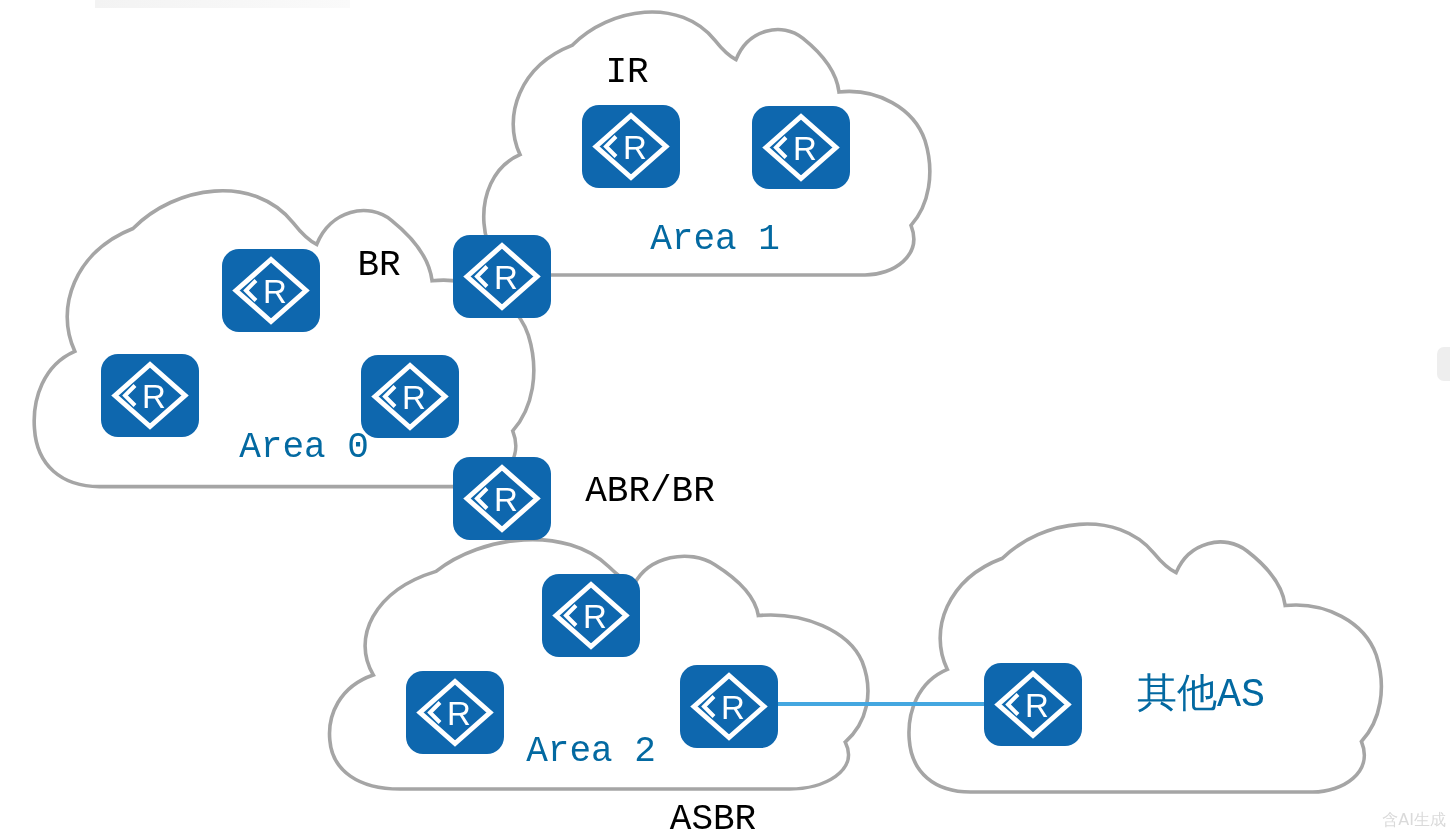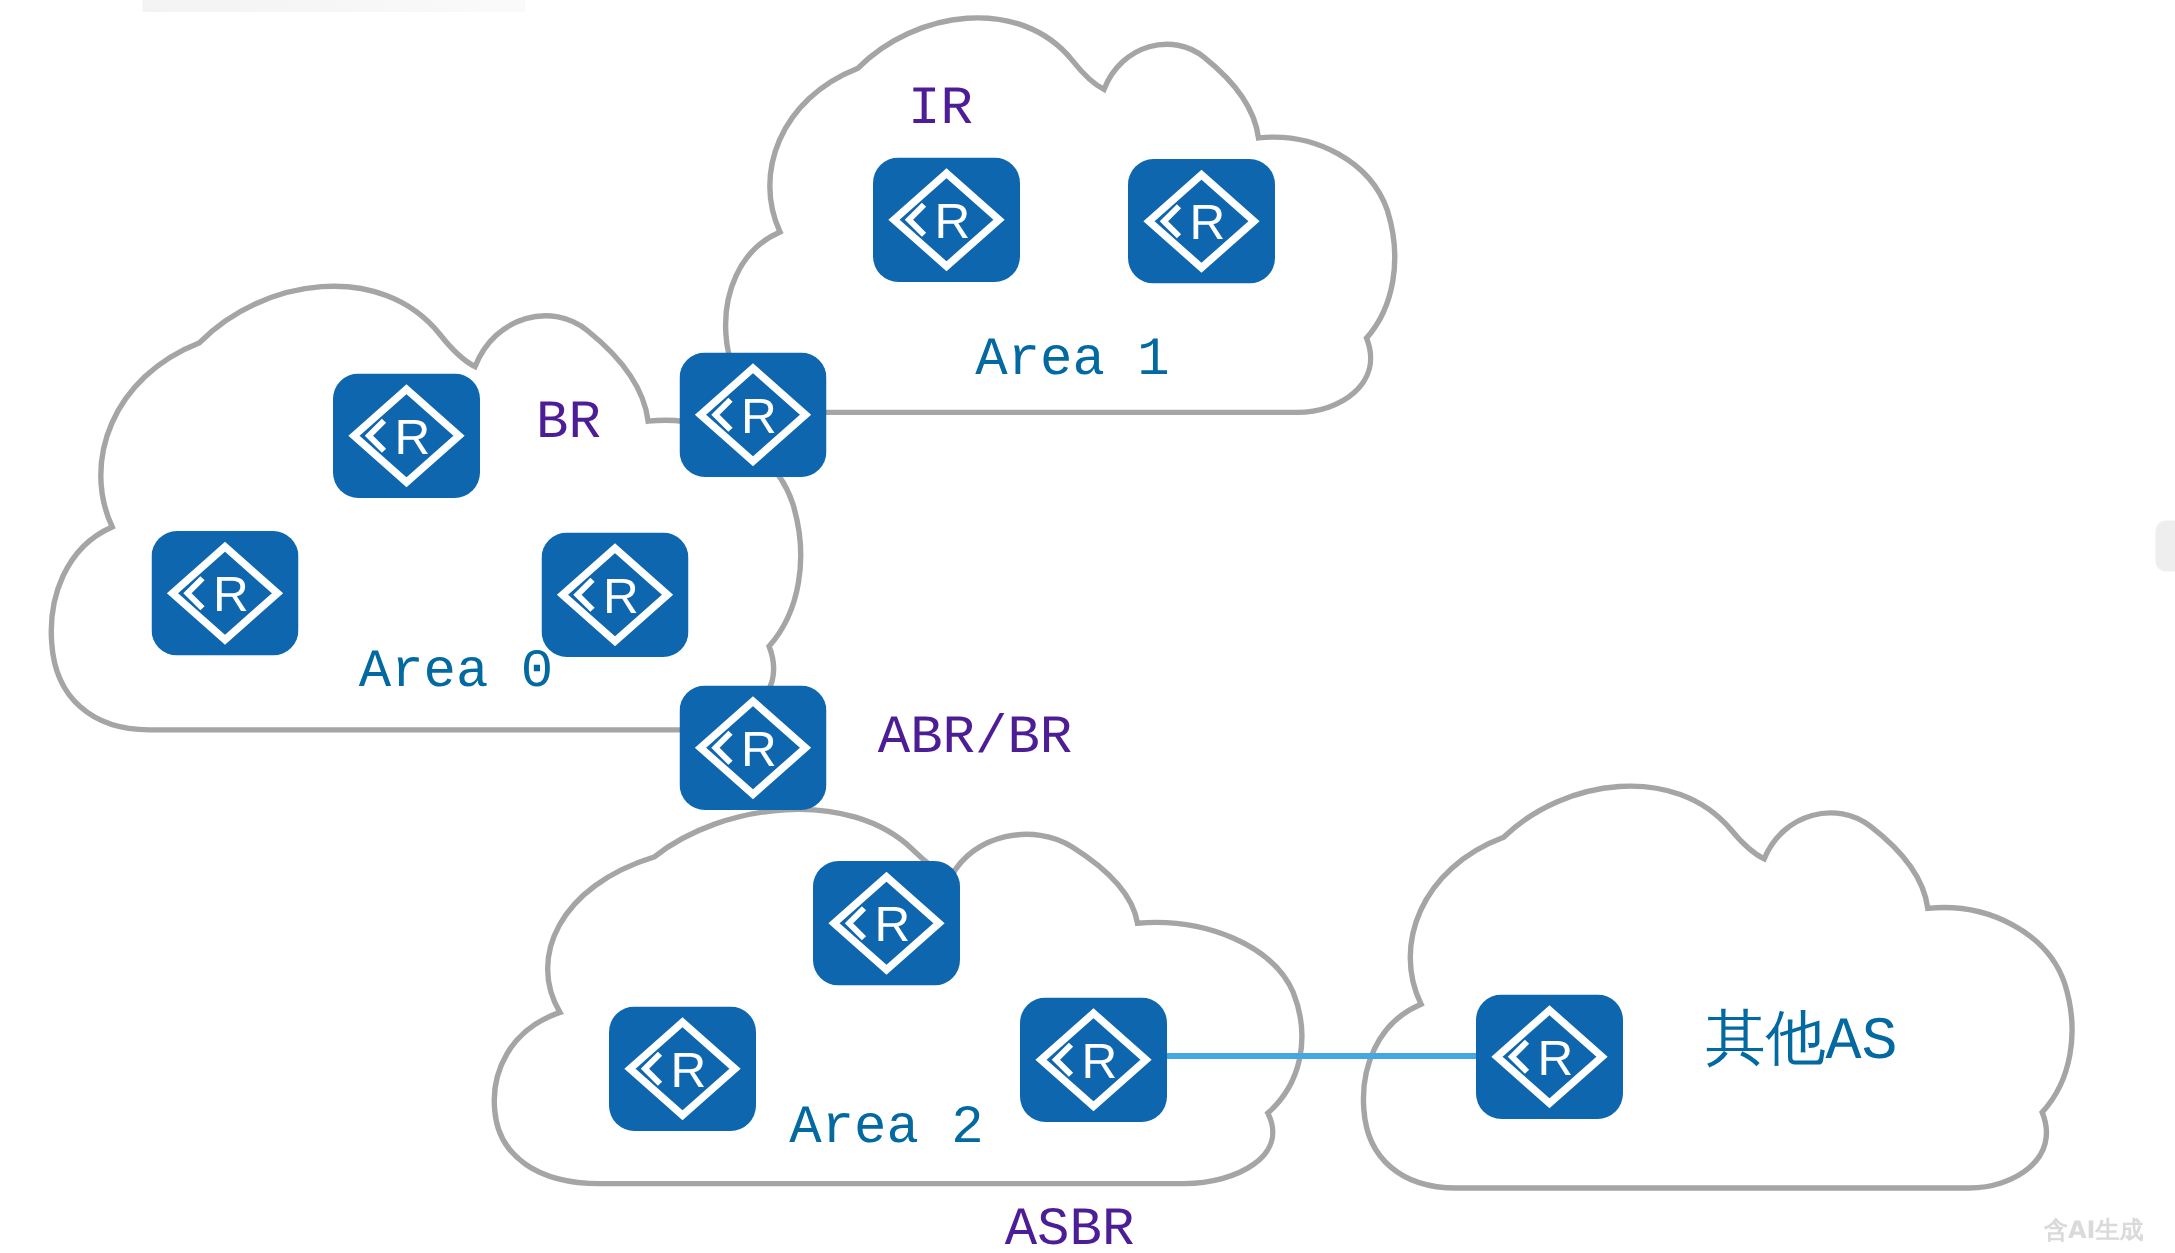--- a/index.html
+++ b/index.html
@@ -34,32 +34,32 @@
   .router svg { display: block; }
   .lbl {
     position: absolute;
     transform: translate(-50%, -50%);
     white-space: nowrap;
     font-family: "Liberation Mono", "DejaVu Sans Mono", monospace;
     font-size: 36px;
     line-height: 1;
     letter-spacing: 0px;
   }
-  .lbl.role { color: #4c1d95; }
+  .lbl.role { color: #000000; }
   .lbl.area { color: #0369a1; }
   .lbl.cjk {
     font-size: 40px;
     font-family: "Liberation Mono", "DejaVu Sans", sans-serif;
   }
   .watermark {
     position: absolute;
-    right: 21px;
+    right: 4px;
     bottom: 4px;
     font-size: 16px;
-    font-weight: bold;
+    font-weight: normal;
     color: #dadada;
     font-family: "DejaVu Sans", sans-serif;
   }
   .top-strip {
     position: absolute;
     left: 95px;
     top: 0;
     width: 255px;
     height: 8px;
     background: linear-gradient(to right, #f3f3f3, #fafafa);
@@ -197,21 +197,21 @@
     <svg width="98" height="83" viewBox="-49 -41.5 98 83">
       <rect x="-49" y="-41.5" width="98" height="83" rx="17" fill="#0e67ae"></rect>
       <path d="M -35,0 L 0,-31 L 35,0 L 0,31 Z" fill="none" stroke="#ffffff" stroke-width="5"></path>
       <path d="M -15,-10 L -25,0 L -15,10" fill="none" stroke="#ffffff" stroke-width="4"></path>
       <text x="4" y="12" text-anchor="middle" font-size="33" fill="#ffffff" font-family="Liberation Sans, sans-serif">R</text>
     </svg>
   </div>
 
   <div class="lbl role" style="left:627px; top:73px;">IR</div>
   <div class="lbl area" style="left:715px; top:240px;">Area 1</div>
-  <div class="lbl role" style="left:379px; top:282px;">BR</div>
+  <div class="lbl role" style="left:379px; top:266px;">BR</div>
   <div class="lbl area" style="left:280px; top:448px;margin-left:24px;">Area 0</div>
   <div class="lbl role" style="left:650px; top:492px;">ABR/BR</div>
   <div class="lbl area" style="left:591px; top:752px;">Area 2</div>
   <div class="lbl role" style="left:713px; top:820px;">ASBR</div>
   <div class="lbl area cjk" style="left:1201px; top:696px;">其他AS</div>
 
   <div class="watermark">含AI生成</div>
 
 </div>
 

